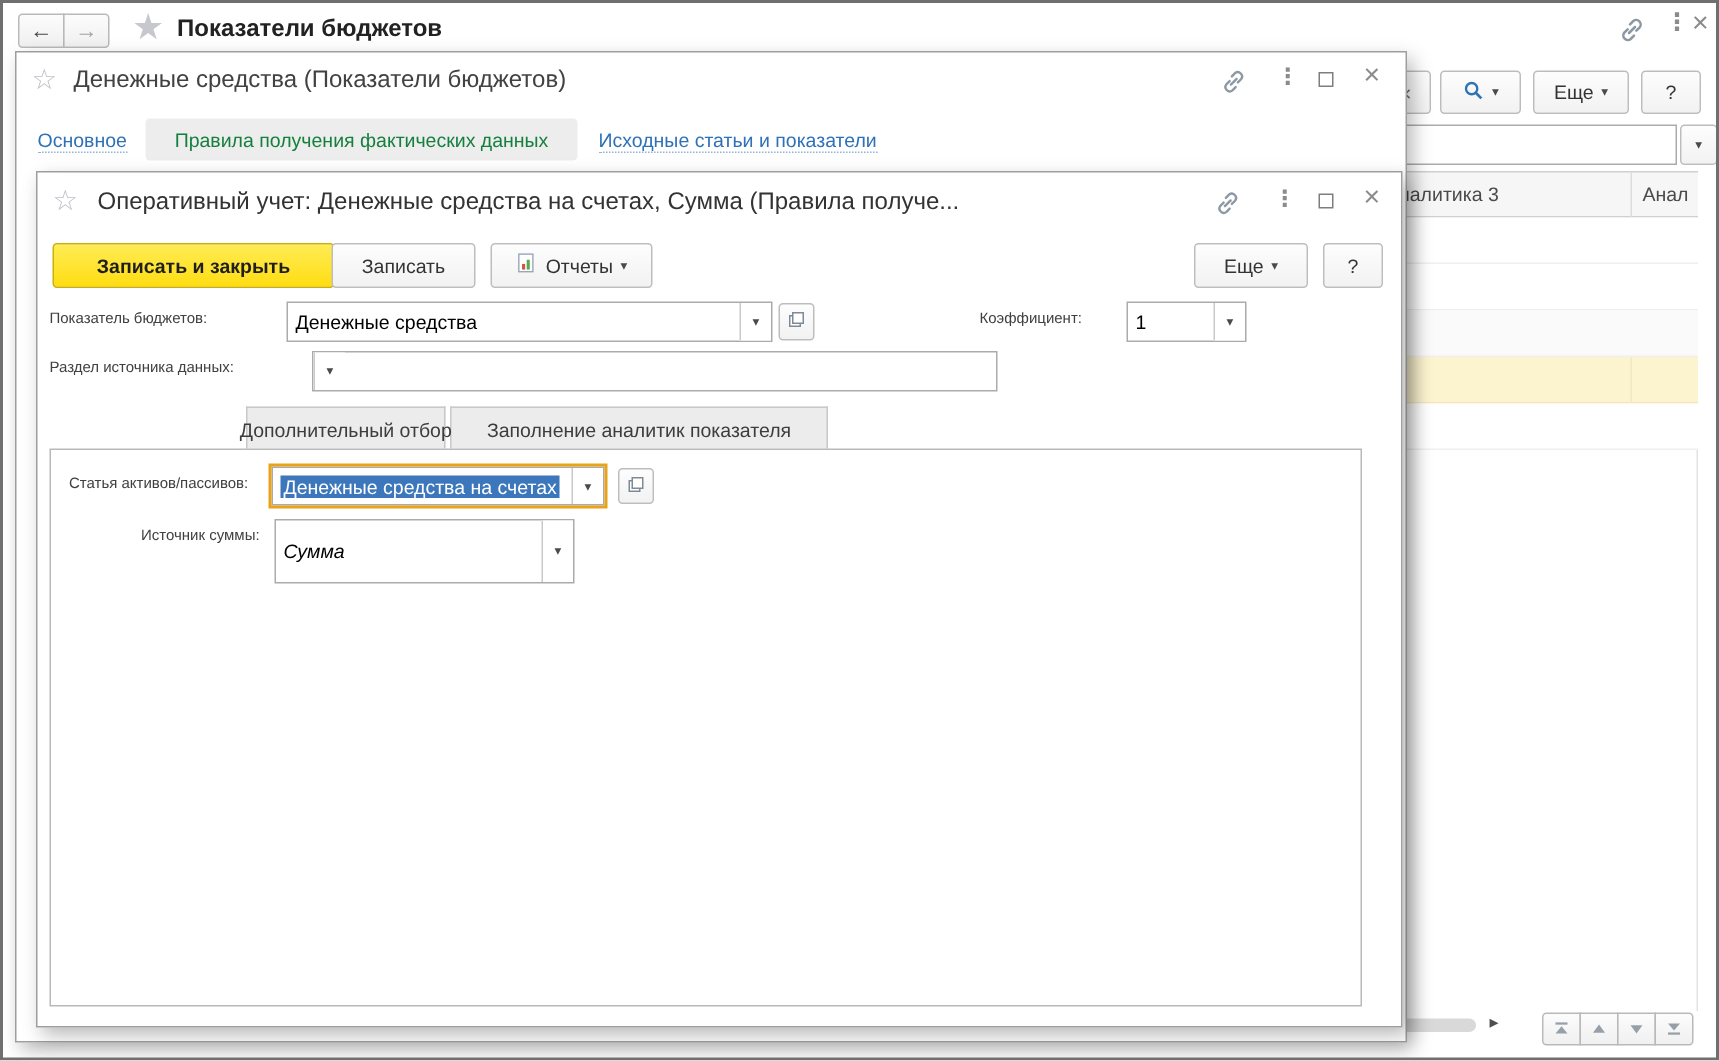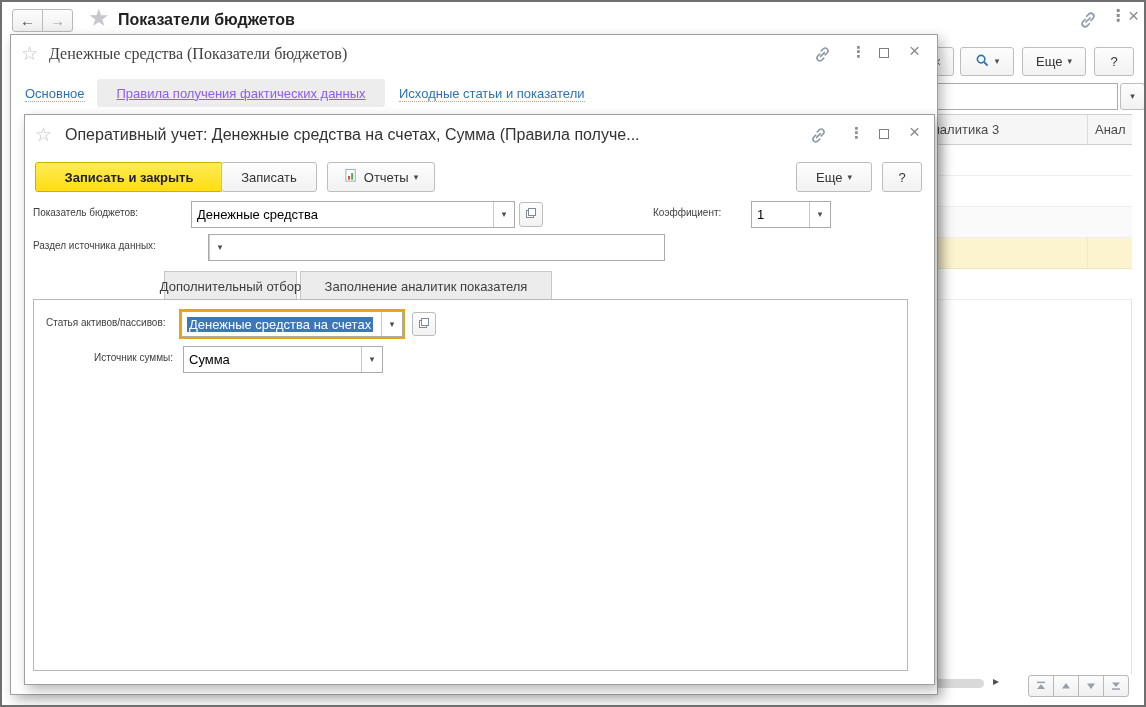--- a/index.html
+++ b/index.html
@@ -21,21 +21,21 @@
   .field .val{flex:1;display:flex;align-items:center;padding:0 5px;font-size:13px;color:#000;overflow:hidden;white-space:nowrap;}
   .field .arrow{width:21px;display:flex;align-items:center;justify-content:center;border-left:1px solid #c9c9c9;background:#fff;}
   .dd{font-size:9px;color:#4a4a4a;line-height:1;}
   .yellowfill{background:#fbeec1;}
   .selblue{background:#3c77bc;color:#fff;padding:0 2px;}
   .focusring{outline:2px solid #e8a319;outline-offset:0;}
   
   .dialog{position:absolute;background:#fff;border:1px solid #9e9e9e;box-shadow:4px 5px 12px rgba(0,0,0,.28);}
   .linktab{font-size:13px;color:#2e71b8;border-bottom:1px dotted #8fb3d9;white-space:nowrap;}
   .pilltab{position:absolute;background:#ededed;border-radius:3px;display:flex;align-items:center;justify-content:center;
-           font-size:13px;color:#8b5cf6;white-space:nowrap;text-decoration:underline;}
+           font-size:13px;color:#15803d;white-space:nowrap;}
   .tab-active{position:absolute;background:#fff;border:1px solid #b5b5b5;border-bottom:none;z-index:2;
            display:flex;align-items:center;justify-content:center;font-size:13px;color:#333;white-space:nowrap;}
   .tab-idle{position:absolute;background:#ececec;border:1px solid #c8c8c8;border-bottom:none;
            display:flex;align-items:center;justify-content:center;font-size:13px;color:#3d3d3d;white-space:nowrap;}
   .panel{position:absolute;background:#fff;border:1px solid #b9b9b9;z-index:1;}
   
   .chrome{color:#8b8b8b;line-height:1;}
   .maxbox{display:inline-block;width:10px;height:10px;border:1px solid #7e7e7e;}
   
   .th{font-size:13px;color:#4a4a4a;white-space:nowrap;}
@@ -129,21 +129,21 @@
     <div class="navbtn" style="left:75px;top:0;width:26px;height:22px;border-radius:0 3px 3px 0;">
       <svg width="12" height="10" viewBox="0 0 12 10">
           <polygon points="2,1.4 10,1.4 6,6" fill="#97a0a8"></polygon>
           <rect x="2" y="7.3" width="8" height="1.5" fill="#97a0a8"></rect>
         </svg>
     </div>
   </div>
 
   <div class="dialog" style="left:8px;top:32px;width:928px;height:661px;z-index:10;">
     <span class="abs" style="left:10px;top:7px;font-size:19px;color:#bcbfc6;">☆</span>
-    <div class="abs title16" style="left:38px;top:10px;font-family:Liberation Serif, serif;">Денежные средства (Показатели бюджетов)</div>
+    <div class="abs title16" style="left:38px;top:10px;">Денежные средства (Показатели бюджетов)</div>
     <div class="abs" style="left:802px;top:10px;">
       <svg width="19" height="19" viewBox="0 0 18 18">
           <g fill="none" stroke="#8c98a4" stroke-width="1.5" stroke-linecap="round">
             <path d="M7.2 10.8 L10.8 7.2"></path>
             <path d="M6.4 8.6 L4.4 10.6 a2.7 2.7 0 0 0 3.8 3.8 L10.2 12.4"></path>
             <path d="M11.6 9.4 L13.6 7.4 a2.7 2.7 0 0 0 -3.8 -3.8 L7.8 5.6"></path>
           </g>
         </svg>
     </div>
     <span class="abs chrome" style="left:840px;top:9px;font-size:15px;font-weight:bold;">⋮</span>
@@ -241,21 +241,21 @@
             <span class="dd">▾</span>
           </div>
       </div>
       <div class="btn" style="left:378px;top:12px;width:24px;height:24px;">
         <span><svg width="12" height="12" viewBox="0 0 12 12">
               <rect x="1.5" y="3.5" width="7" height="7" fill="#fff" stroke="#7e8a96"></rect>
               <rect x="3.5" y="1.5" width="7" height="7" fill="#fff" stroke="#7e8a96"></rect>
             </svg></span>
       </div>
       <div class="abs txt13" style="left:12px;top:52px;margin-left:48px;">Источник суммы:</div>
-      <div class="field" style="left:149px;top:46px;width:200px;height:27px;">
+      <div class="field" style="left:149px;top:46px;width:200px;height:43px;font-style:italic;">
         <div class="val">Сумма</div>
         <div class="arrow">
             <span class="dd">▾</span>
           </div>
       </div>
     </div>
   </div>
 
 </div>
 

